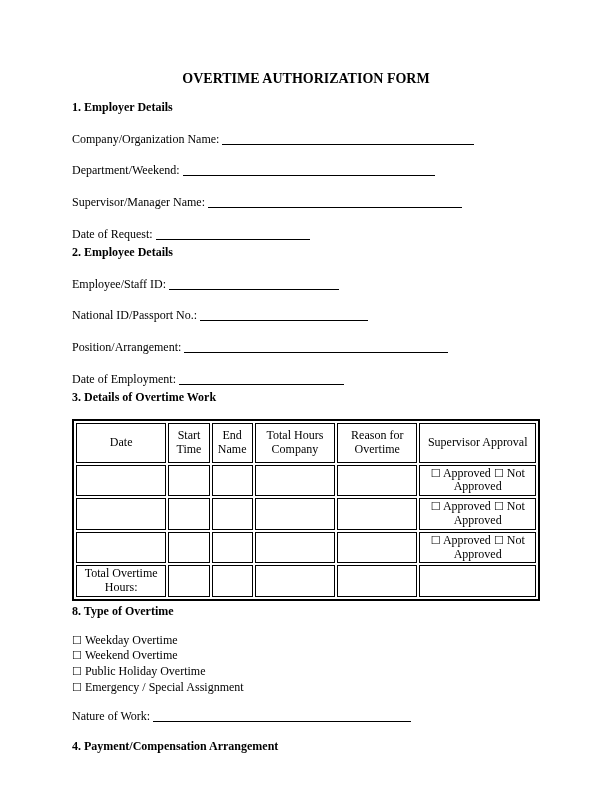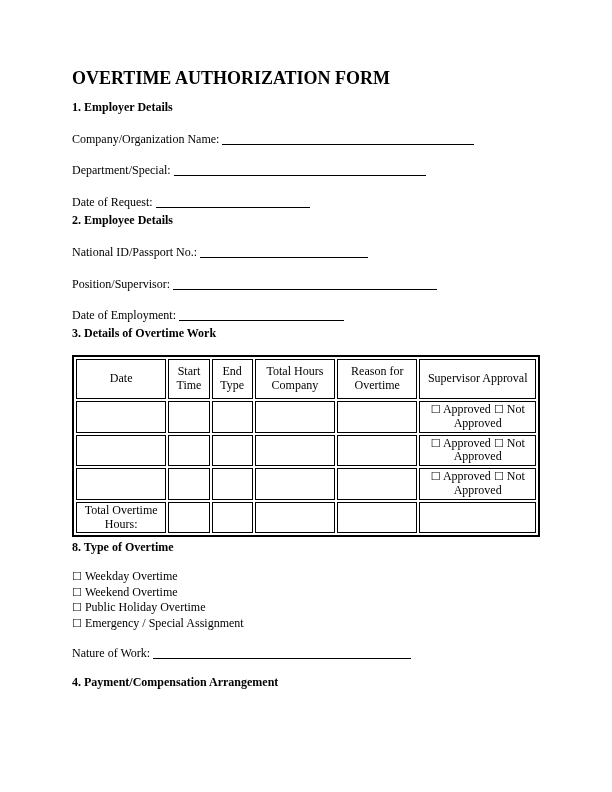--- a/index.html
+++ b/index.html
@@ -7,23 +7,23 @@
   body {
     width: 612px; height: 792px;
     padding: 72px 72px 0 72px;
     font-family: "Liberation Serif", serif;
     font-size: 12px;
     line-height: 13.8px;
     color: #000000;
     overflow: hidden;
   }
   .title {
-    text-align: left;
+    text-align: center;
     font-weight: bold;
-    font-size: 18px;
+    font-size: 14px;
     margin-bottom: 15px;
   }
   .h {
     font-weight: bold;
     margin-top: 4px;
     margin-bottom: 14px;
   }
   .fields .field { white-space: nowrap; margin-top: 18px; }
   .u {
     display: inline-block;
@@ -69,37 +69,45 @@
 
 <div class="title">OVERTIME AUTHORIZATION FORM</div>
 
 <div class="h">1. Employer Details</div>
 <div class="fields">
   <div class="field">
     <span>Company/Organization Name:</span>
     <span class="u" style="width:252px"></span>
   </div>
   <div class="field">
-    <span>Department/Special:</span>
+    <span>Department/Weekend:</span>
     <span class="u" style="width:252px"></span>
+  </div>
+  <div class="field">
+    <span>Supervisor/Manager Name:</span>
+    <span class="u" style="width:254px"></span>
   </div>
   <div class="field">
     <span>Date of Request:</span>
     <span class="u" style="width:154px"></span>
   </div>
 </div>
 
 <div class="h">2. Employee Details</div>
 <div class="fields">
   <div class="field">
+    <span>Employee/Staff ID:</span>
+    <span class="u" style="width:170px"></span>
+  </div>
+  <div class="field">
     <span>National ID/Passport No.:</span>
     <span class="u" style="width:168px"></span>
   </div>
   <div class="field">
-    <span>Position/Supervisor:</span>
+    <span>Position/Arrangement:</span>
     <span class="u" style="width:264px"></span>
   </div>
   <div class="field">
     <span>Date of Employment:</span>
     <span class="u" style="width:165px"></span>
   </div>
 </div>
 
 <div class="h">3. Details of Overtime Work</div>
 
@@ -109,21 +117,21 @@
       <col style="width:41px">
       <col style="width:41px">
     <col style="width:80px">
       <col style="width:80px">
       <col style="width:116px">
   </colgroup>
   <tbody>
       <tr>
     <th>Date</th>
     <th>Start Time</th>
-    <th>End Type</th>
+    <th>End Name</th>
     <th>Total Hours Company</th>
     <th>Reason for Overtime</th>
     <th>Supervisor Approval</th>
   </tr>
   <tr>
     <td></td>
     <td></td>
     <td></td>
     <td></td>
     <td></td>

